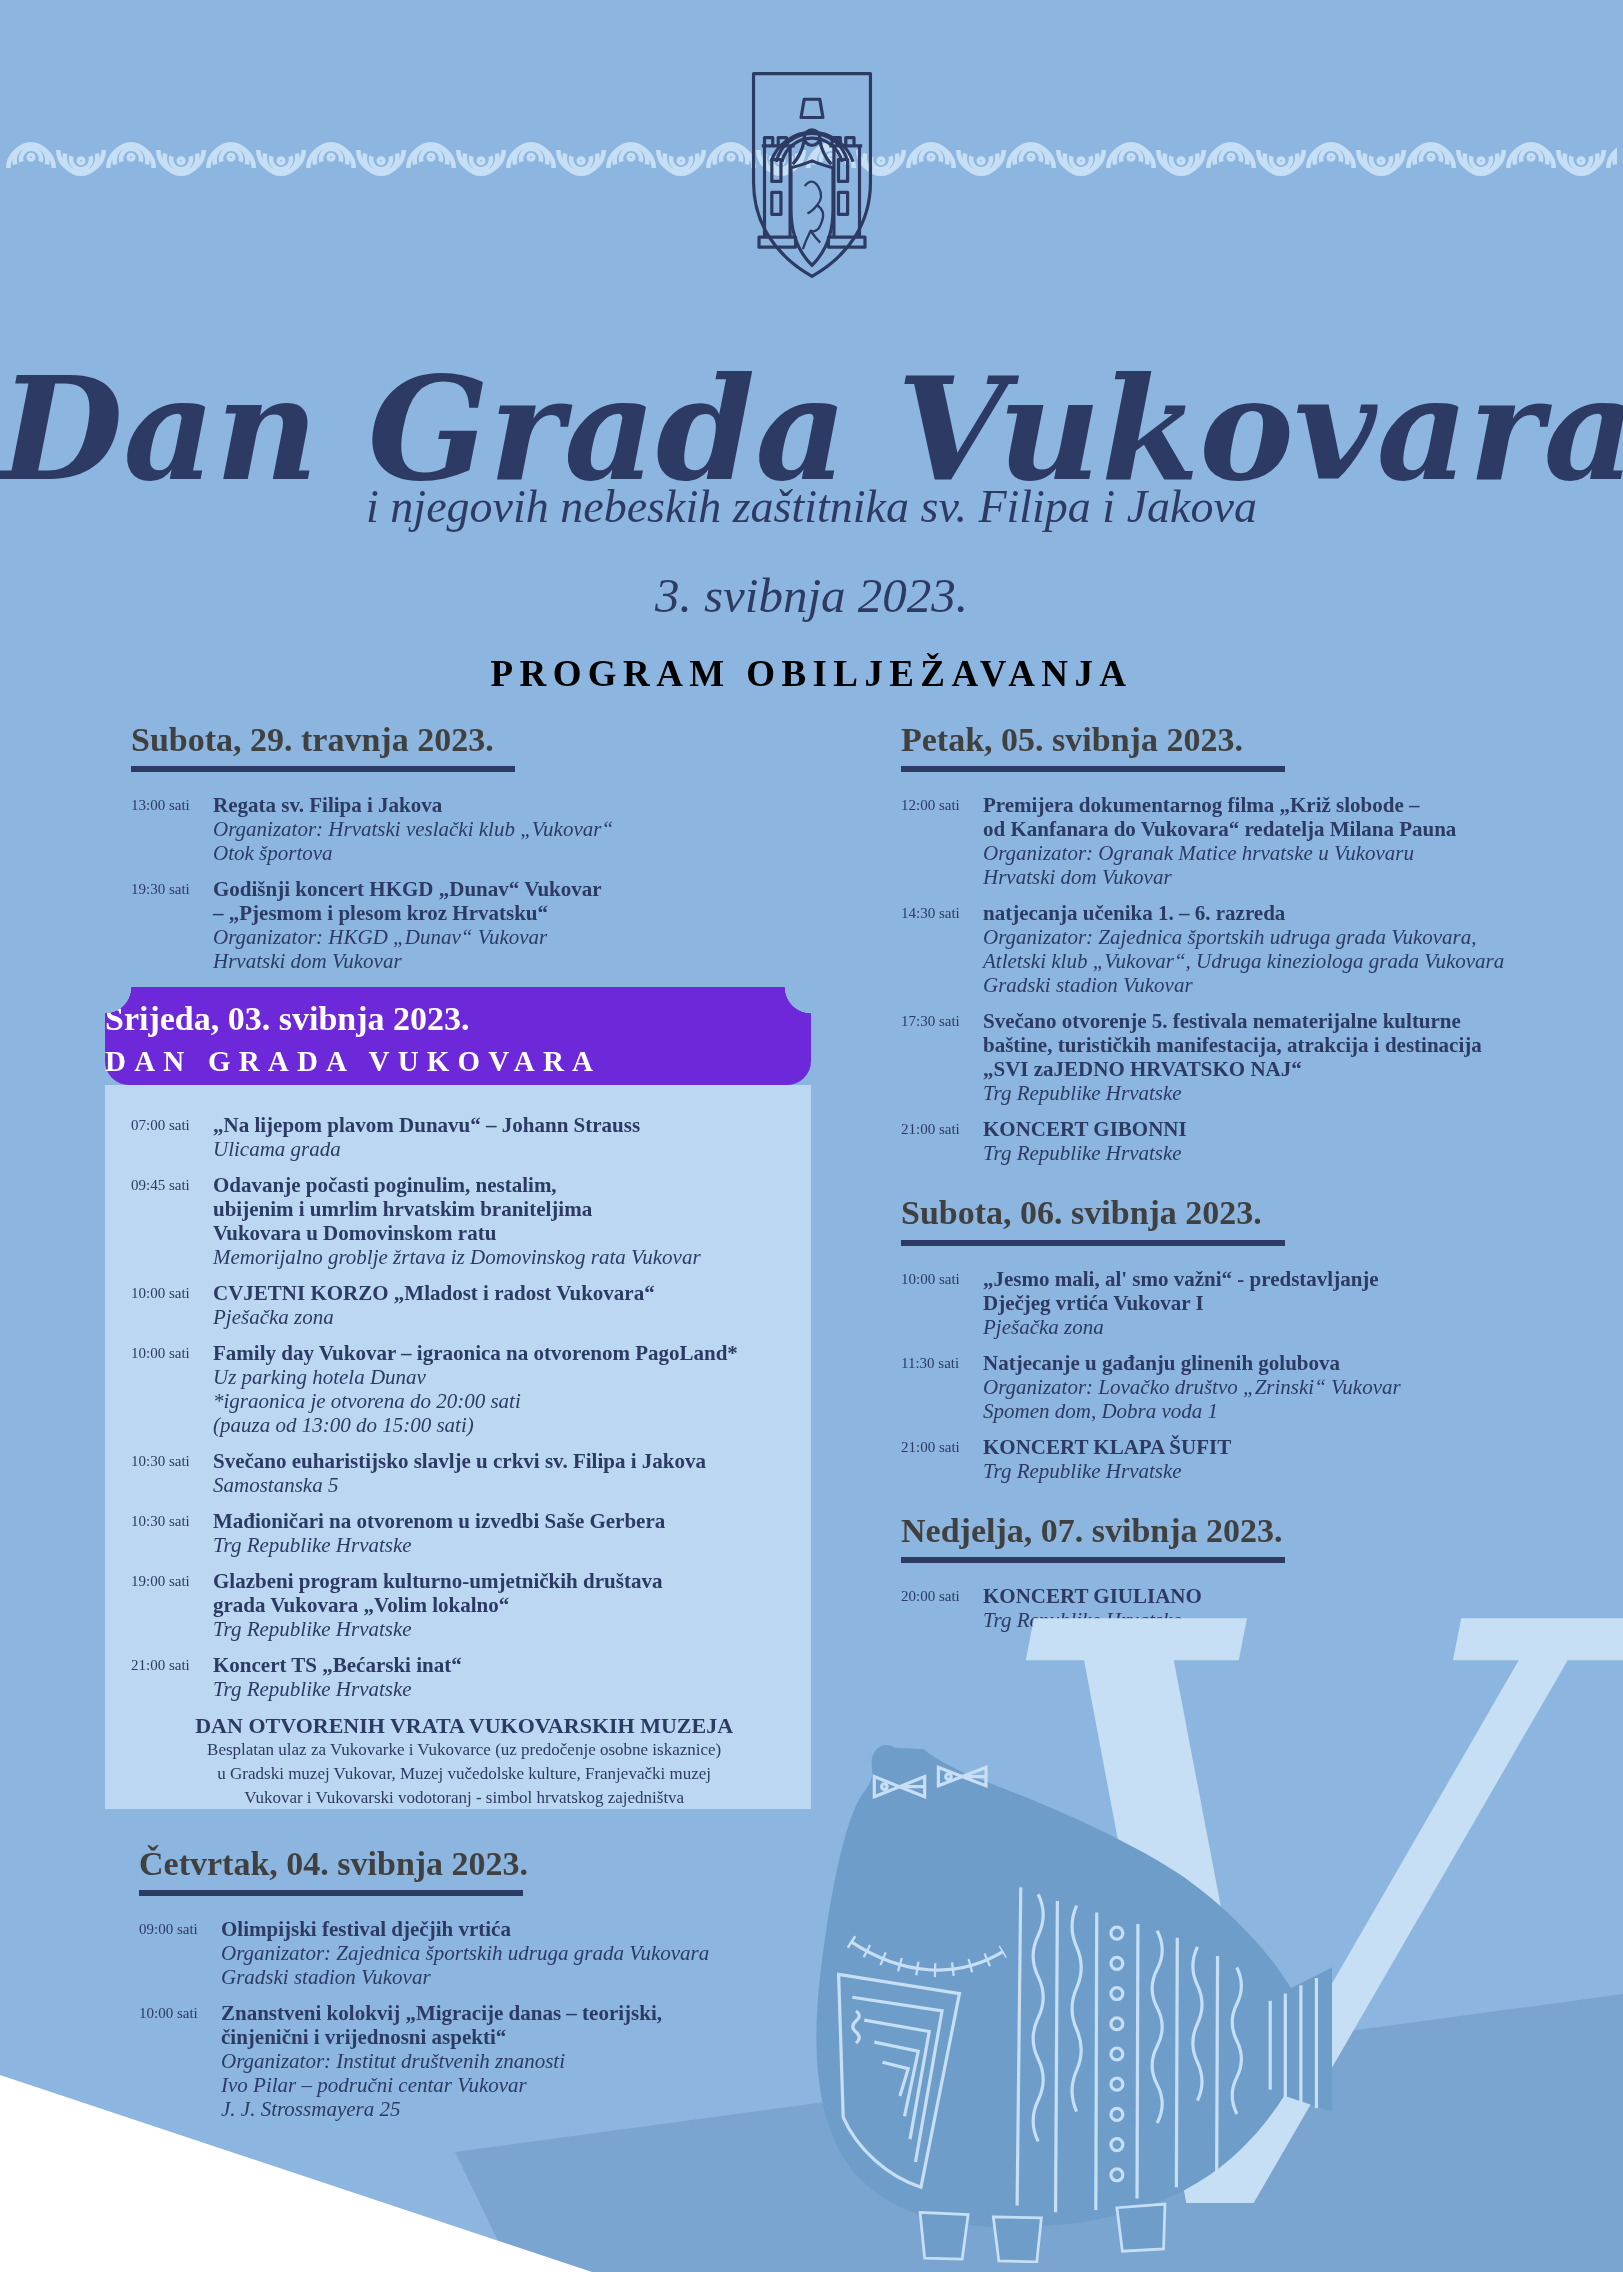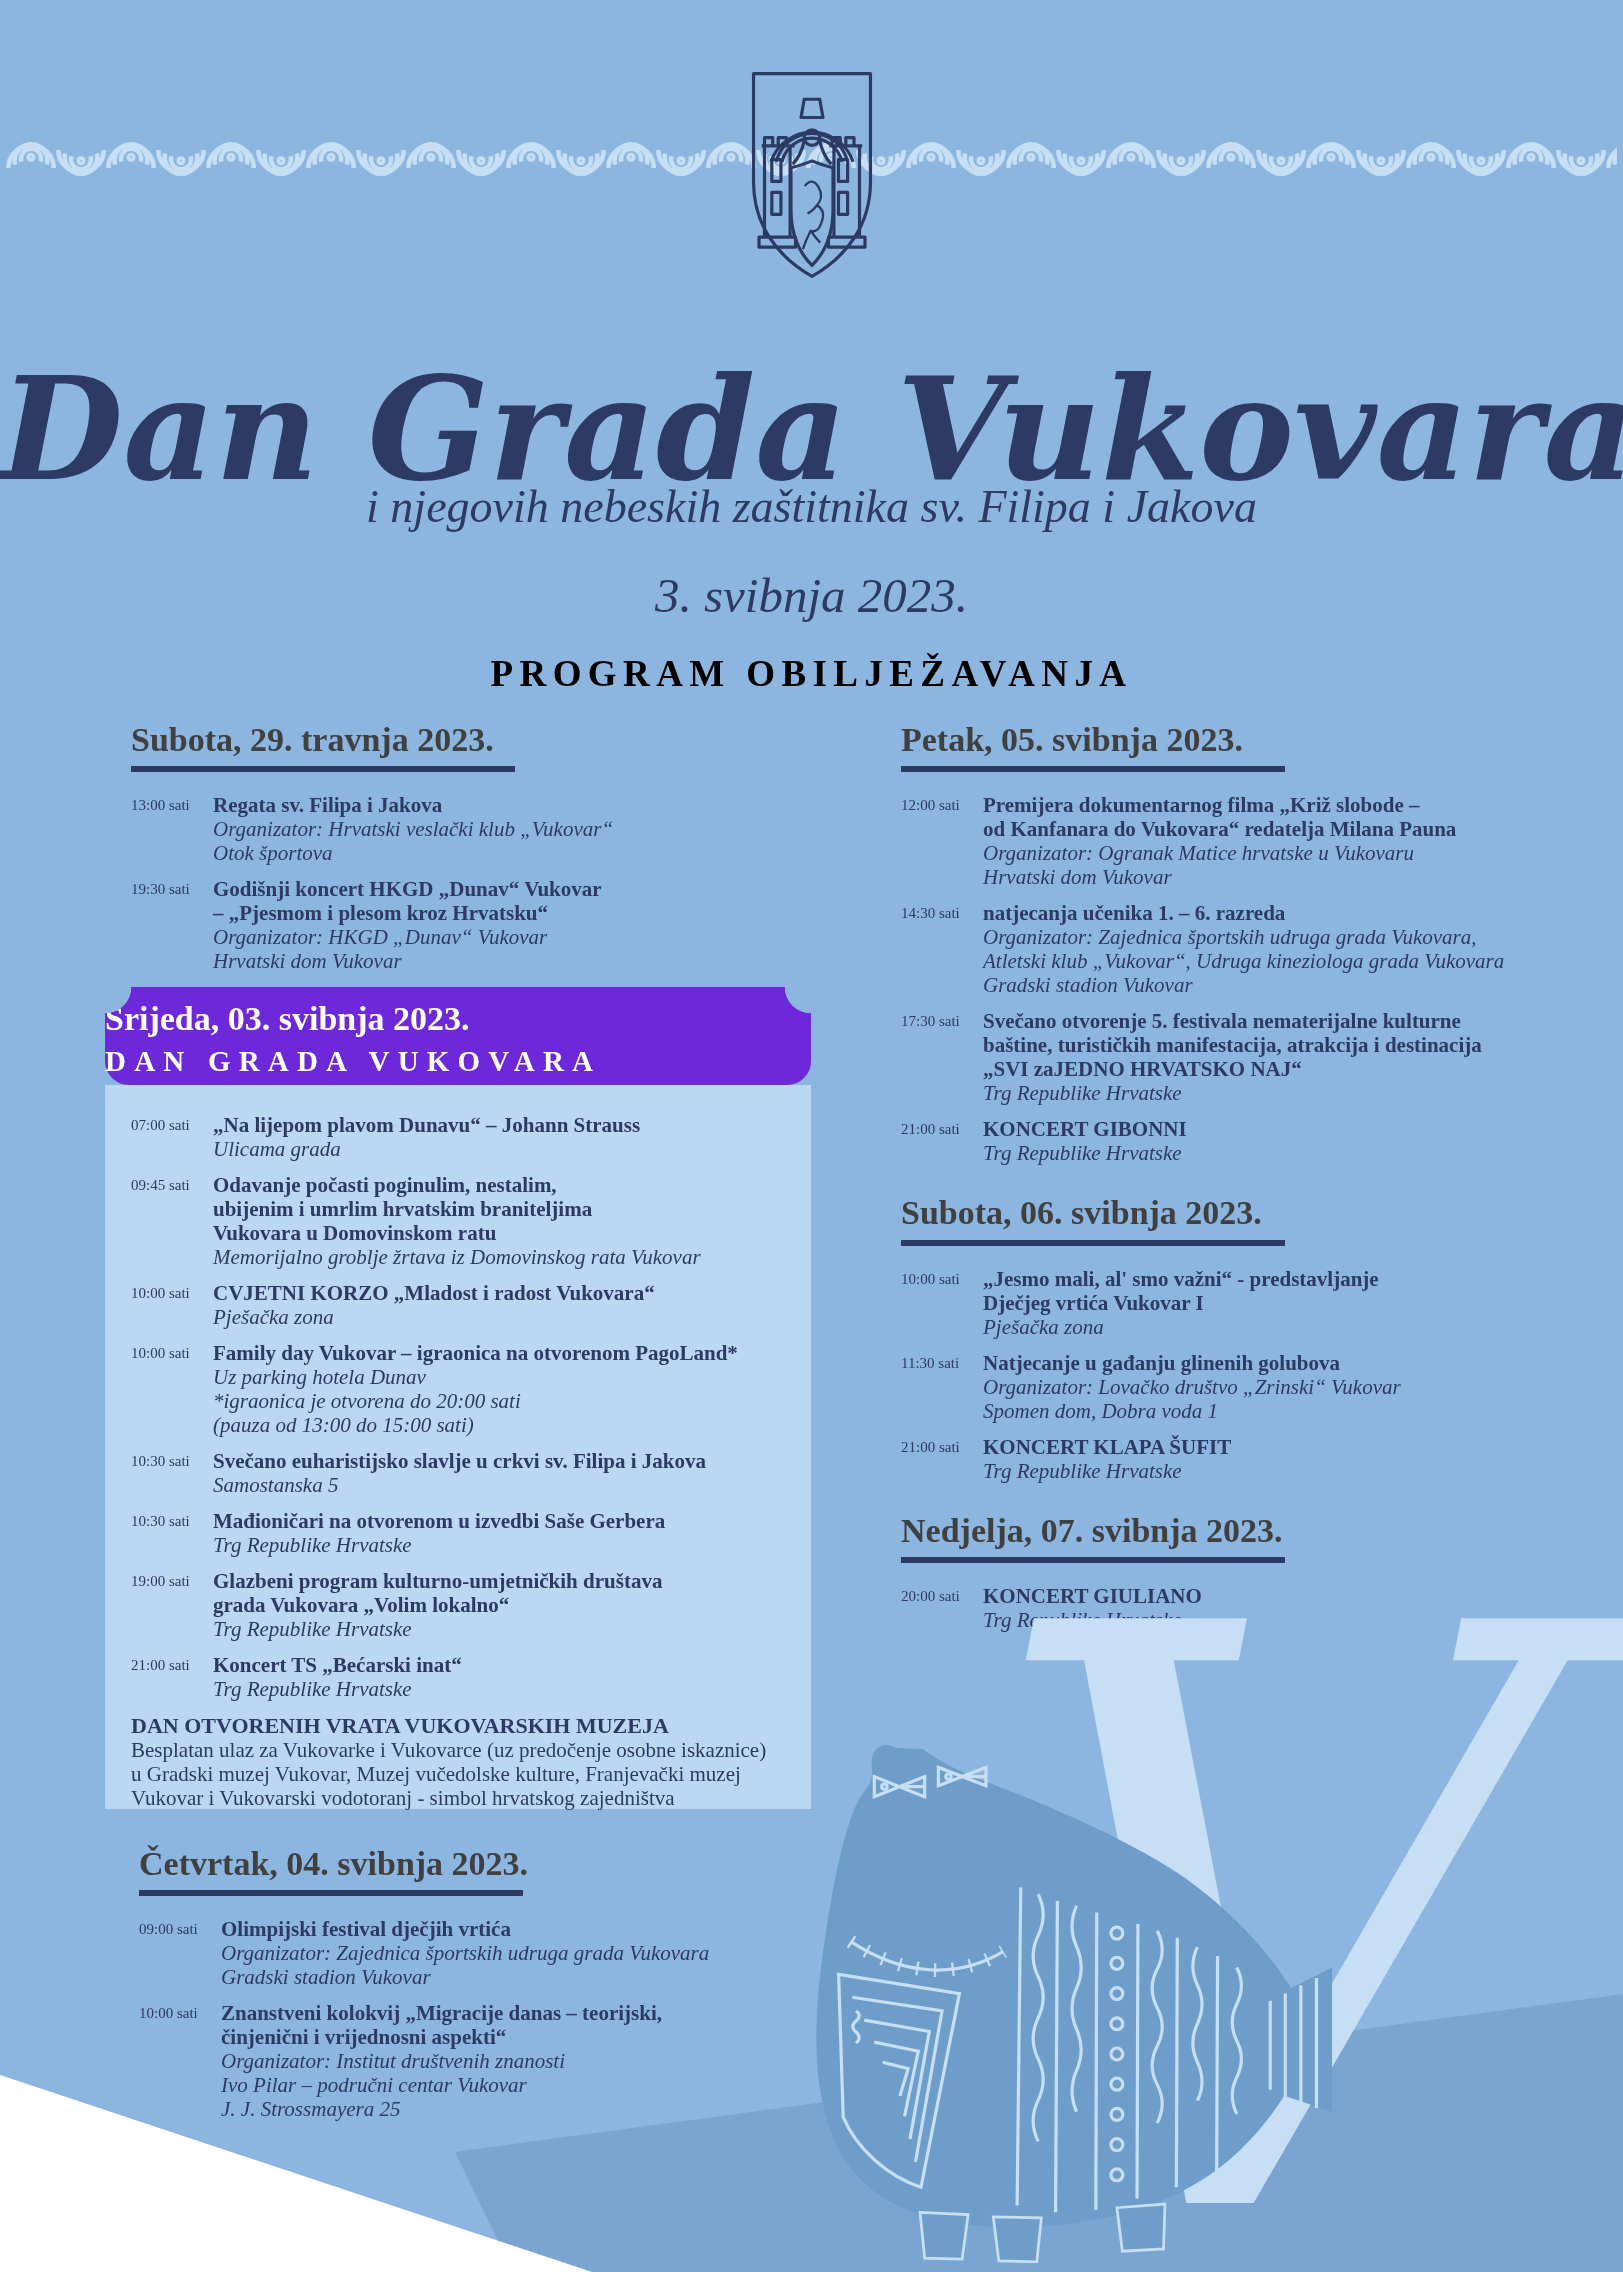--- a/index.html
+++ b/index.html
@@ -29,23 +29,23 @@
   .ln.b{font-weight:bold;}
   .ln.i{font-style:italic;}
   .panel{position:absolute;left:105px;top:987px;width:706px;height:822px;}
   .panel-banner{position:relative;height:98px;background:#6d28d9;color:#ffffff;text-align:left;border-radius:24px;}
   .notch{position:absolute;top:0;width:26.6px;height:26.6px;}
   .notch.l{left:0;background:radial-gradient(circle at 0 0,#8cb6df 26px,rgba(0,0,0,0) 26.6px);}
   .notch.r{right:0;background:radial-gradient(circle at 100% 0,#8cb6df 26px,rgba(0,0,0,0) 26.6px);}
   .banner-date{padding-top:13px;font-size:34px;font-weight:bold;}
   .banner-title{margin-top:7.3px;font-size:29px;font-weight:bold;letter-spacing:8.2px;}
   .panel-body{box-sizing:border-box;height:724px;background:#bcd7f1;padding:28px 13.7px 13.7px 26px;}
-  .museums{margin-top:8.2px;}
+  .museums{margin-top:8.2px;text-align:center;}
   .museums .mt{font-size:22px;line-height:25px;font-weight:bold;}
-  .museums .ml{font-size:21px;line-height:24px;white-space:nowrap;}
+  .museums .ml{font-size:17px;line-height:24px;white-space:nowrap;}
   .shape-dark{position:absolute;left:0;top:1969px;width:1623px;height:303px;background:#7aa5d0;
               clip-path:polygon(455px 183px,1623px 25px,1623px 303px,513px 303px);}
   .shape-white{position:absolute;left:0;top:2052px;width:595px;height:221px;background:#ffffff;
                clip-path:polygon(0 23px,595px 221px,0 221px);}
   .vmark{position:absolute;left:985px;top:1525px;font-family:"DejaVu Serif",serif;
          font-style:italic;font-size:802px;line-height:1;color:#c6dff4;}
   .dove{position:absolute;left:737px;top:1736px;}
 </style>
 </head>
 <body>

